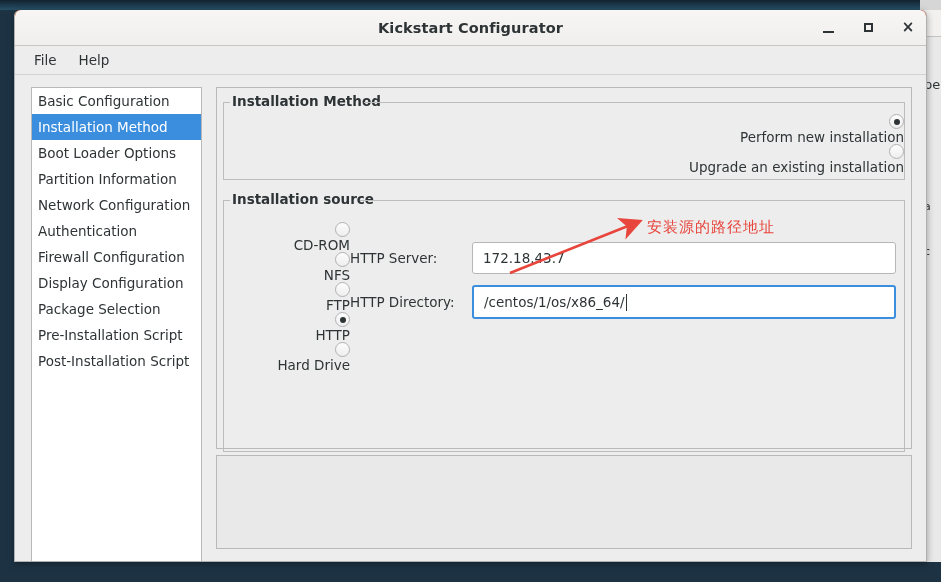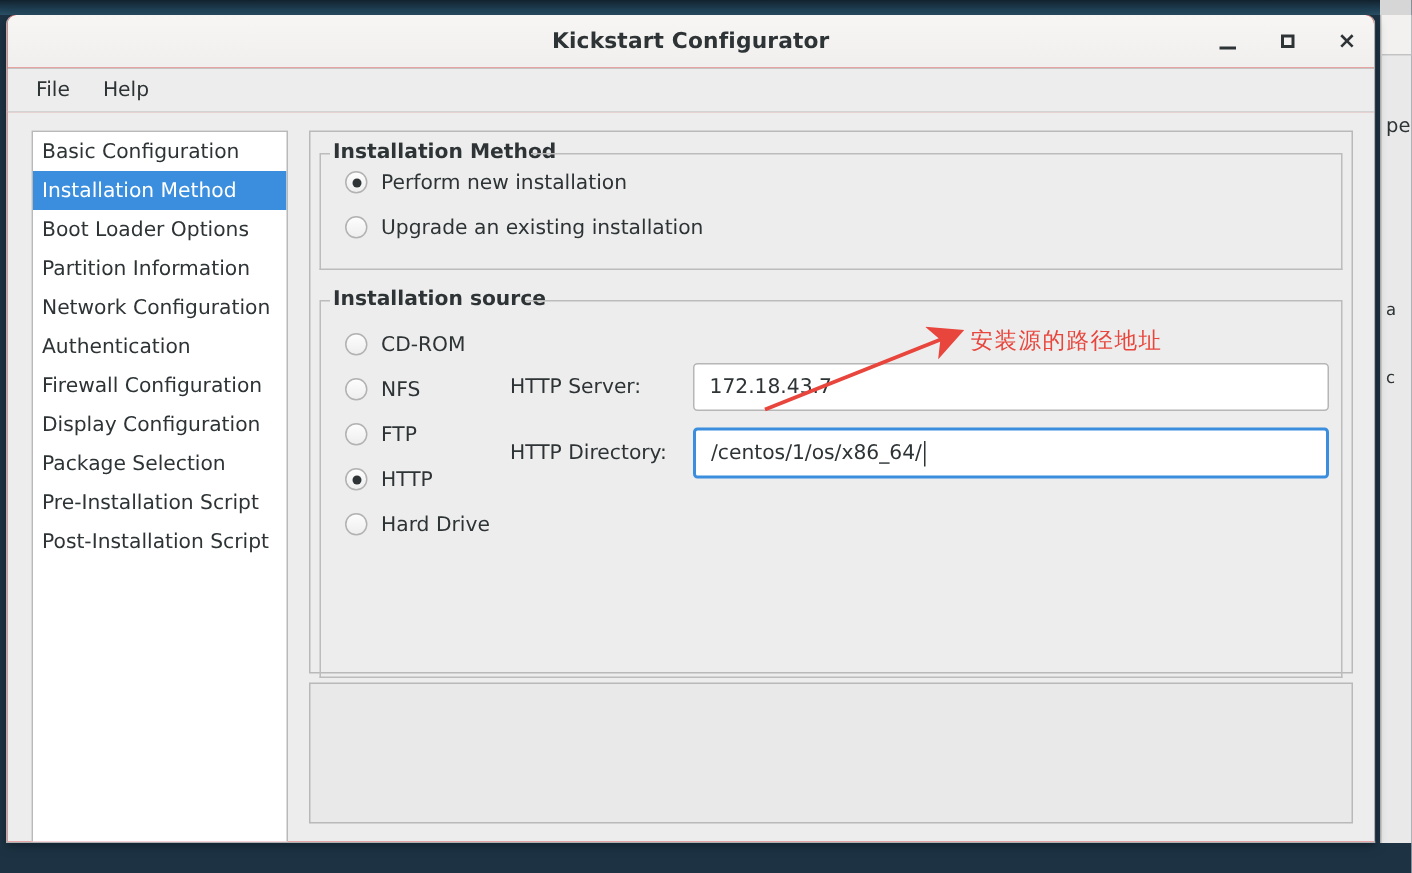--- a/index.html
+++ b/index.html
@@ -55,24 +55,24 @@
     white-space: nowrap;
     overflow: hidden;
   }
   .bgw-frag.f1 { margin-top: 40px; }
   .bgw-frag.f2 { margin-top: 108px; font-size: 11px;}
   .bgw-frag.f3 { margin-top: 32px; font-size: 11px;}
 
   
   #app-window {
     position: absolute;
-    left: 4px; top: 10px;
+    left: 14px; top: 10px;
     width: 913px;
     height: 552px;
-    background: #ef4444;
+    background: #c2410c;
     border: 1px solid #b0b0b0;
     border-top: none;
     box-sizing: border-box;
     box-shadow: 0 2px 7px rgba(0,0,0,0.35);
     border-radius: 6px 6px 0 0;
     overflow: hidden;
   }
   .titlebar {
     position: relative;
     height: 35px;
@@ -239,23 +239,24 @@
   }
 
   .gb-method { height: 78px; }
   .gb-source { height: 252px; margin-top: 20px; }
 
   .gb-inner { padding: 12px 0 0 16px; }
 
   
   .radio-row {
     display: flex;
-    align-items: flex-start;
+    align-items: flex-end;
     height: 30px;
     cursor: pointer;
+    flex-direction: column;
   }
   .radio {
     width: 15px; height: 15px;
     border-radius: 50%;
     border: 1px solid #b2b2b2;
     background: linear-gradient(180deg, #fdfdfd 0%, #eeeeee 100%);
     box-sizing: border-box;
     position: relative;
     flex: none;
   }

